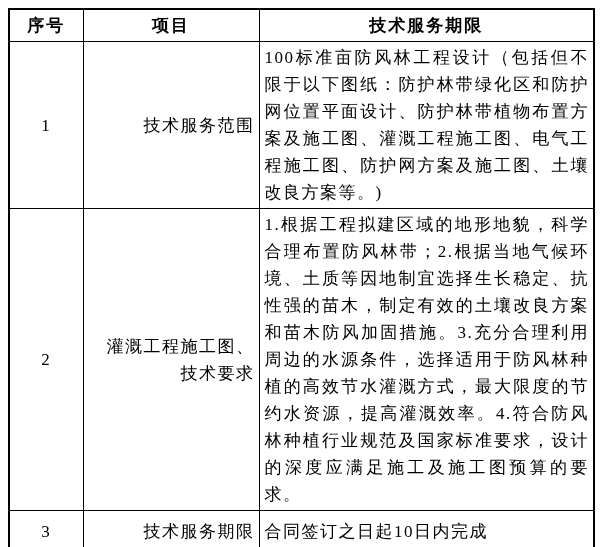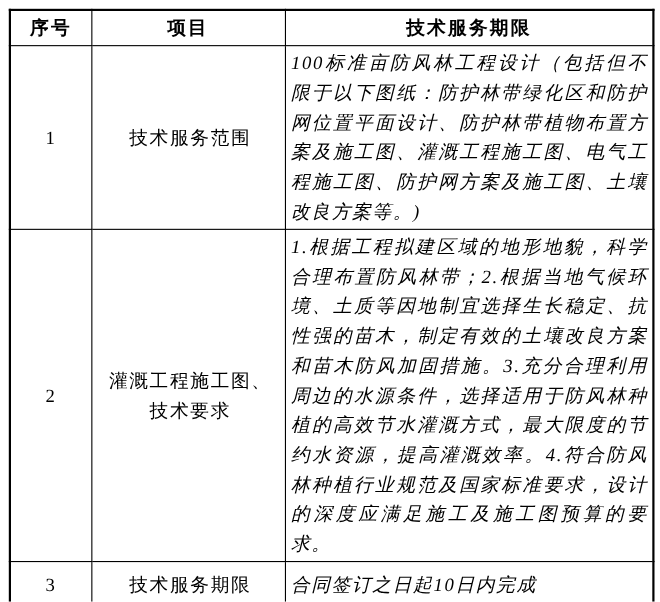--- a/index.html
+++ b/index.html
@@ -52,29 +52,28 @@
     padding: 2px 4px;
     letter-spacing: 1.5px;
   }
   tr.row-1 td { height: 156px; }
   tr.row-2 td { height: 297px; }
   tr.row-3 td { height: 36px;  }
   td.c-no {
     text-align: center;
   }
   td.c-item {
-    text-align: center;
+    text-align: right;
     padding-left: 8px;
     padding-right: 4px;
   }
   td.c-req {
     text-align: justify;
     padding-left: 5px;
     padding-right: 4px;
-    font-style: italic;
   }
 </style>
 </head>
 <body>
 
 <div class="page">
   <table class="req-table">
     <colgroup>
       <col class="col-no">
       <col class="col-item">

